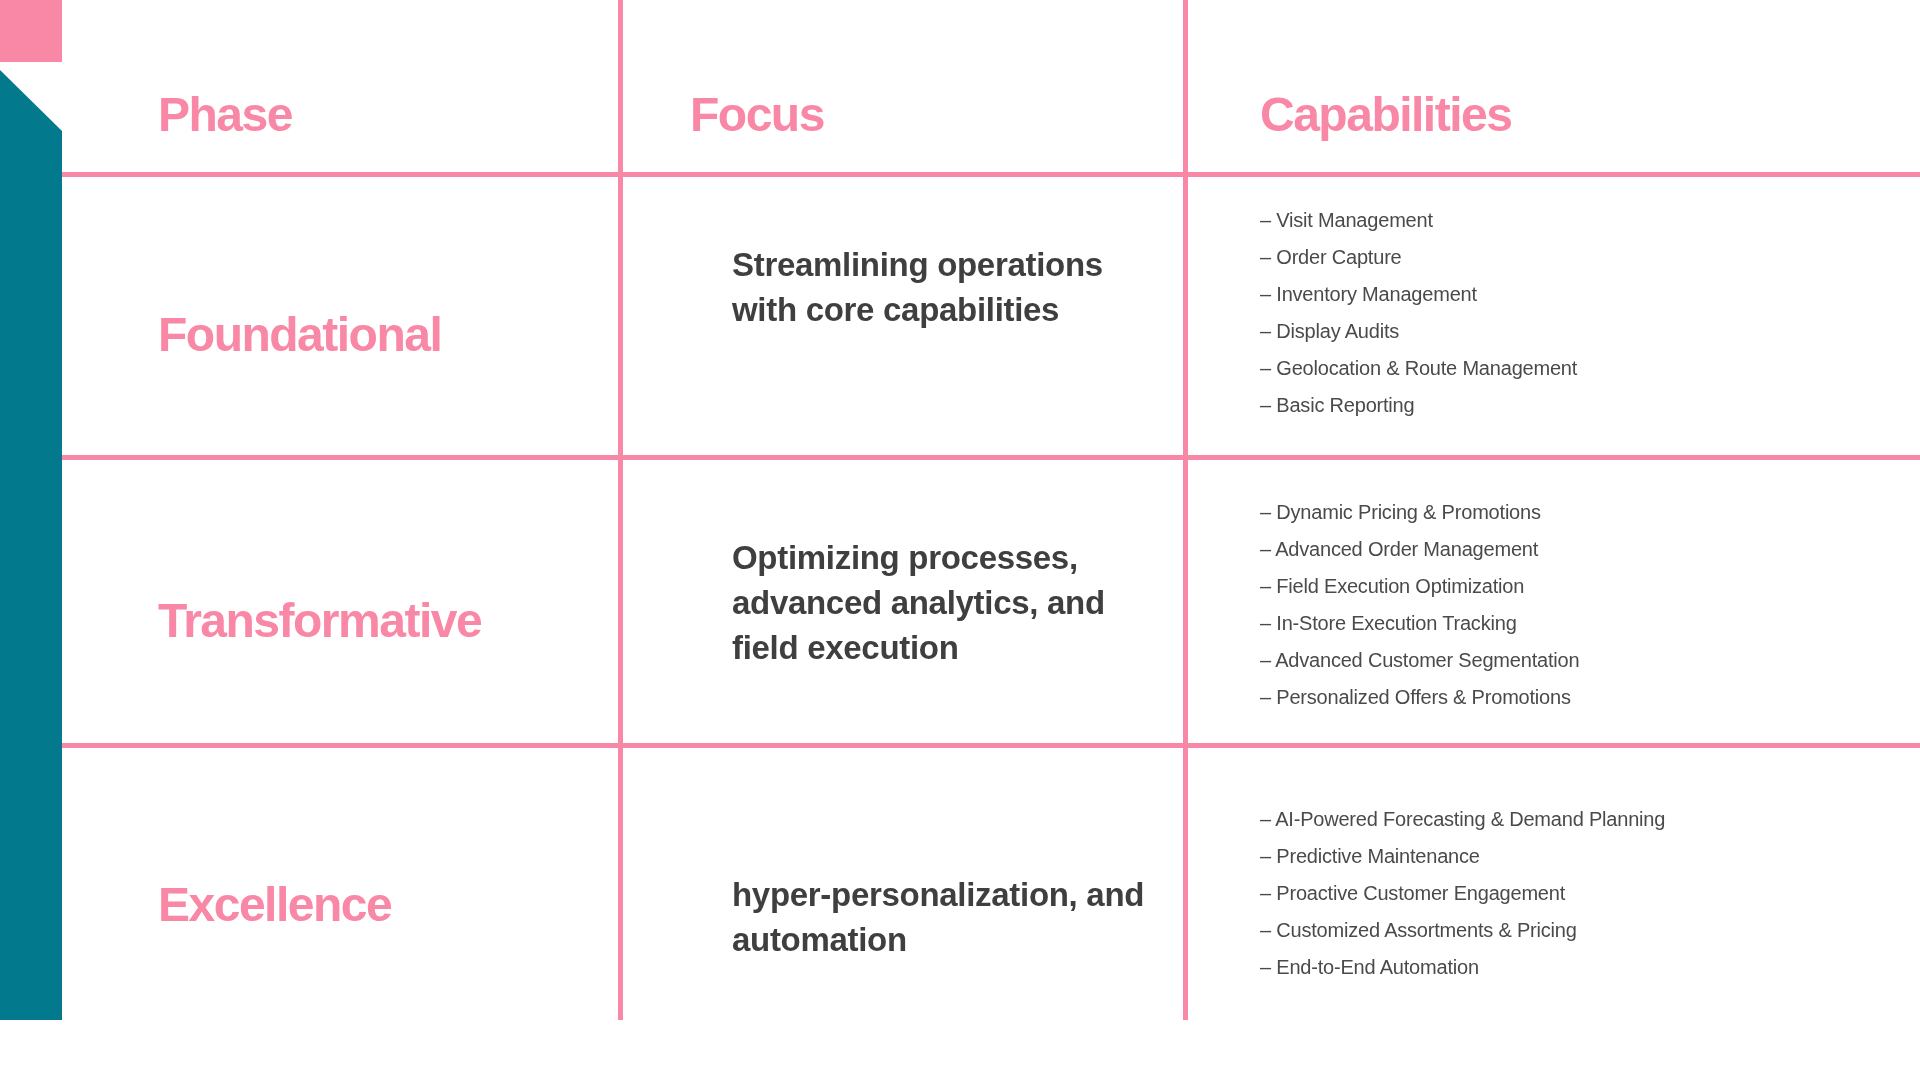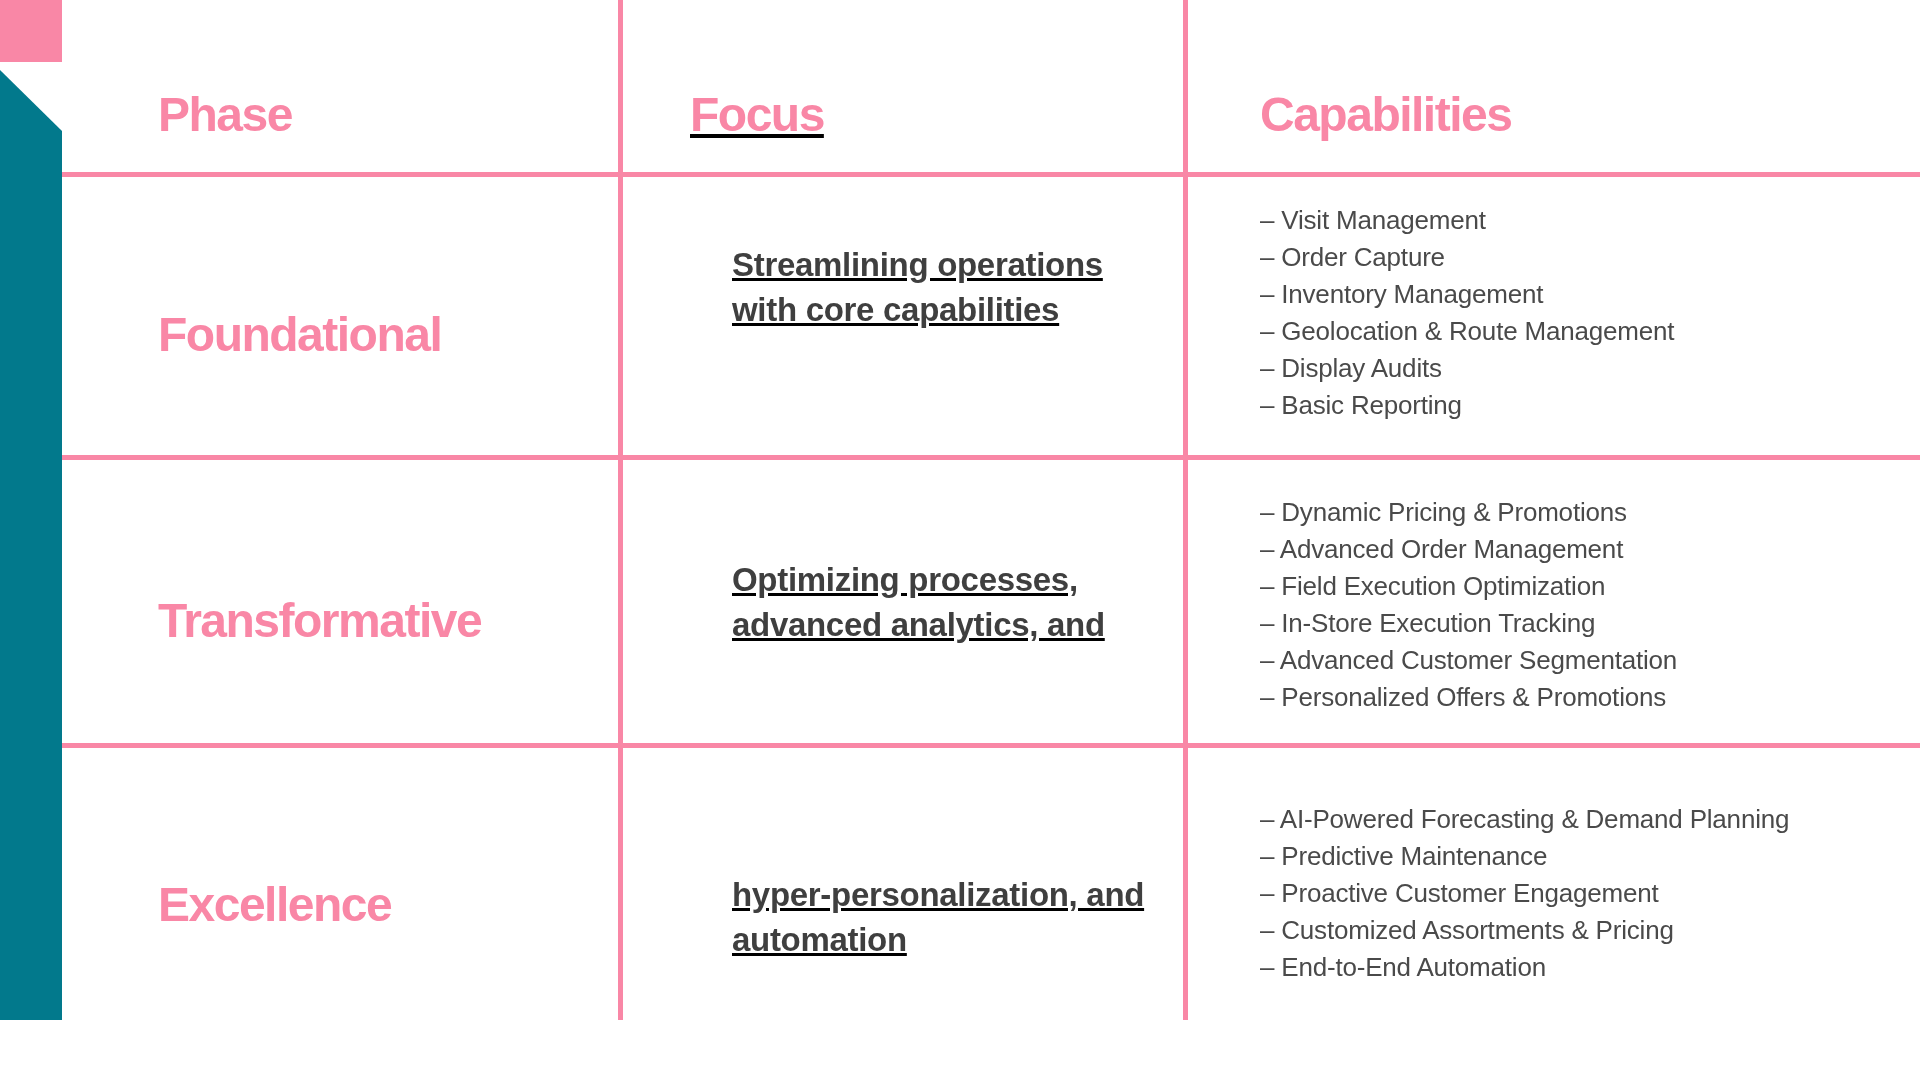--- a/index.html
+++ b/index.html
@@ -51,42 +51,42 @@
     grid-template-rows: 177px 283px 288px auto;
   }
   .cell {
     display: flex;
     flex-direction: column;
     justify-content: center;
     align-items: flex-start;
     overflow: hidden;
   }
   .cell.c1 { padding-left: 96px; }
-  .cell.c2 { padding-left: 72px; text-decoration: underline; }
+  .cell.c2 { padding-left: 72px; }
   .cell.c3 { padding-left: 49px; margin-left: 28px; }
 
   .head-label, .phase-label {
     font-weight: bold;
     font-size: 48px;
     line-height: 50px;
     letter-spacing: -1.5px;
     color: var(--pink);
     white-space: nowrap;
   }
   .focus-line {
     font-weight: bold;
     font-size: 33px;
     line-height: 45px;
     letter-spacing: -0.3px;
     color: var(--focus-text);
     white-space: nowrap;
     margin-left: 42px;
   }
   .cap-line {
-    font-size: 26px;
+    font-size: 20px;
     line-height: 37px;
     letter-spacing: -0.2px;
     color: var(--list-text);
     white-space: nowrap;
   }
 
   
   .o-head { transform: translateY(26px); }
   .o-r1p  { transform: translateY(16px); }
   .o-r1f  { transform: translateY(-32px); }
@@ -130,33 +130,34 @@
       <div class="o-r1f">
           <div class="focus-line">Streamlining operations</div>
           <div class="focus-line">with core capabilities</div>
         </div>
     </div>
     <div class="cell c3">
       <div class="o-r1c">
           <div class="cap-line">– Visit Management</div>
           <div class="cap-line">– Order Capture</div>
           <div class="cap-line">– Inventory Management</div>
+          <div class="cap-line">– Display Audits</div>
           <div class="cap-line">– Geolocation &amp; Route Management</div>
-          <div class="cap-line">– Display Audits</div>
           <div class="cap-line">– Basic Reporting</div>
         </div>
     </div>
 
     <div class="cell c1">
       <div class="phase-label o-r2p">Transformative</div>
     </div>
     <div class="cell c2">
       <div class="o-r2f">
           <div class="focus-line">Optimizing processes,</div>
           <div class="focus-line">advanced analytics, and</div>
+          <div class="focus-line">field execution</div>
         </div>
     </div>
     <div class="cell c3">
       <div class="o-r2c">
           <div class="cap-line">– Dynamic Pricing &amp; Promotions</div>
           <div class="cap-line">– Advanced Order Management</div>
           <div class="cap-line">– Field Execution Optimization</div>
           <div class="cap-line">– In-Store Execution Tracking</div>
           <div class="cap-line">– Advanced Customer Segmentation</div>
           <div class="cap-line">– Personalized Offers &amp; Promotions</div>

